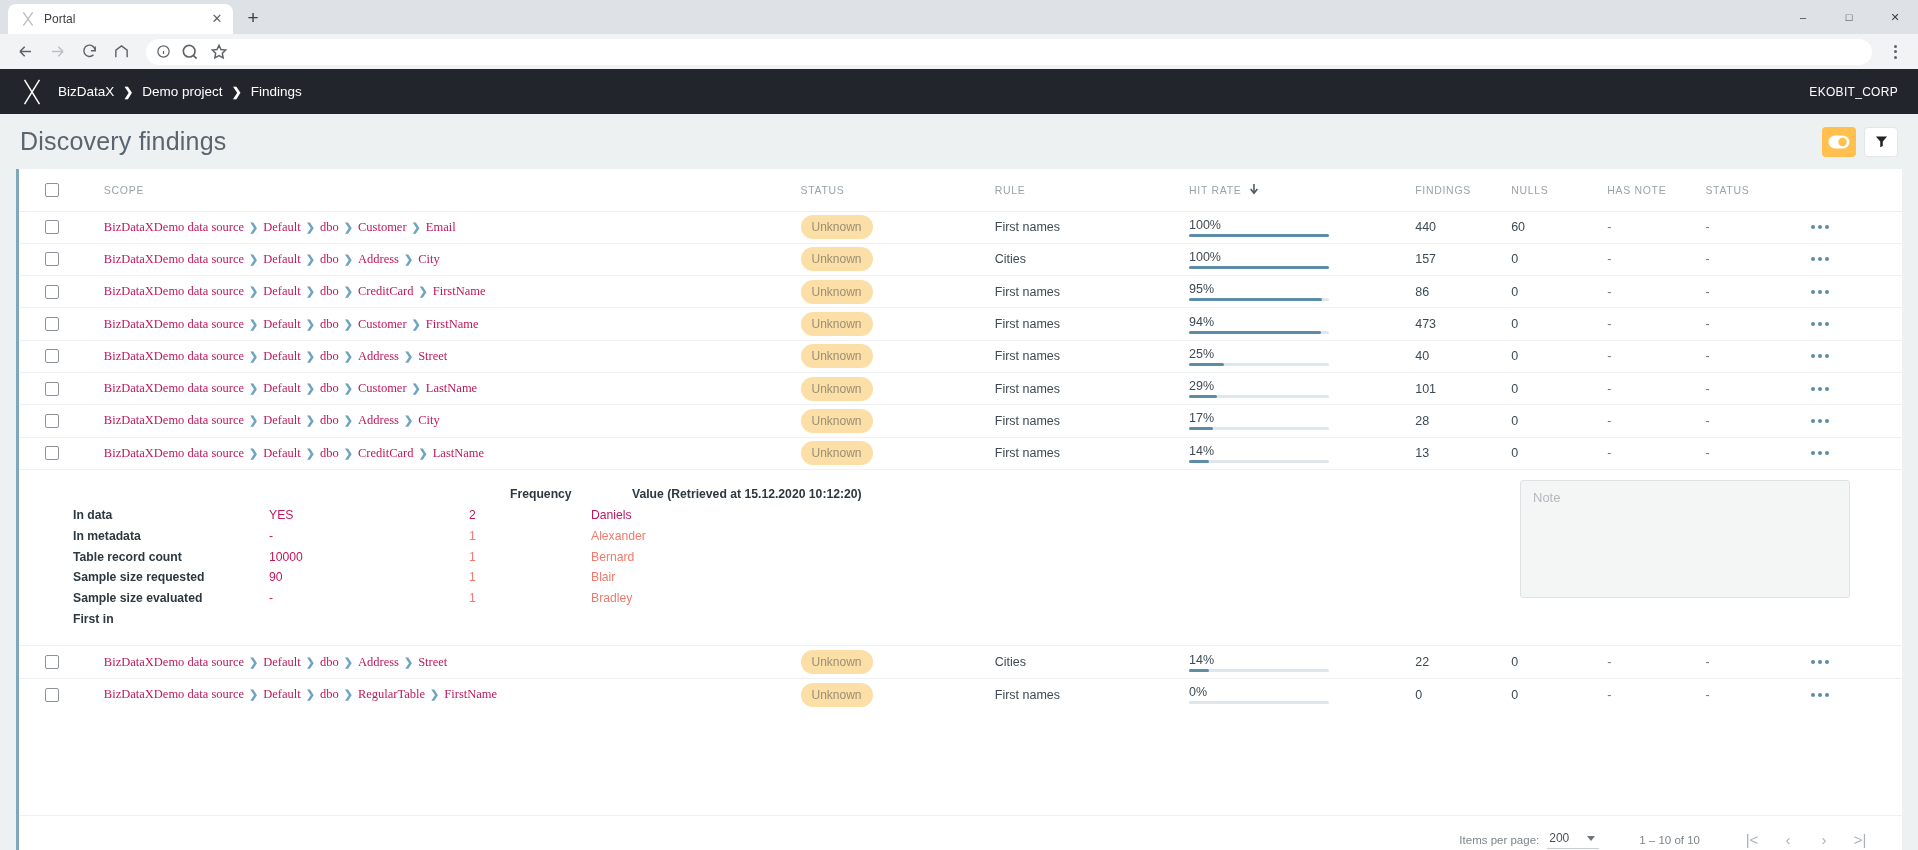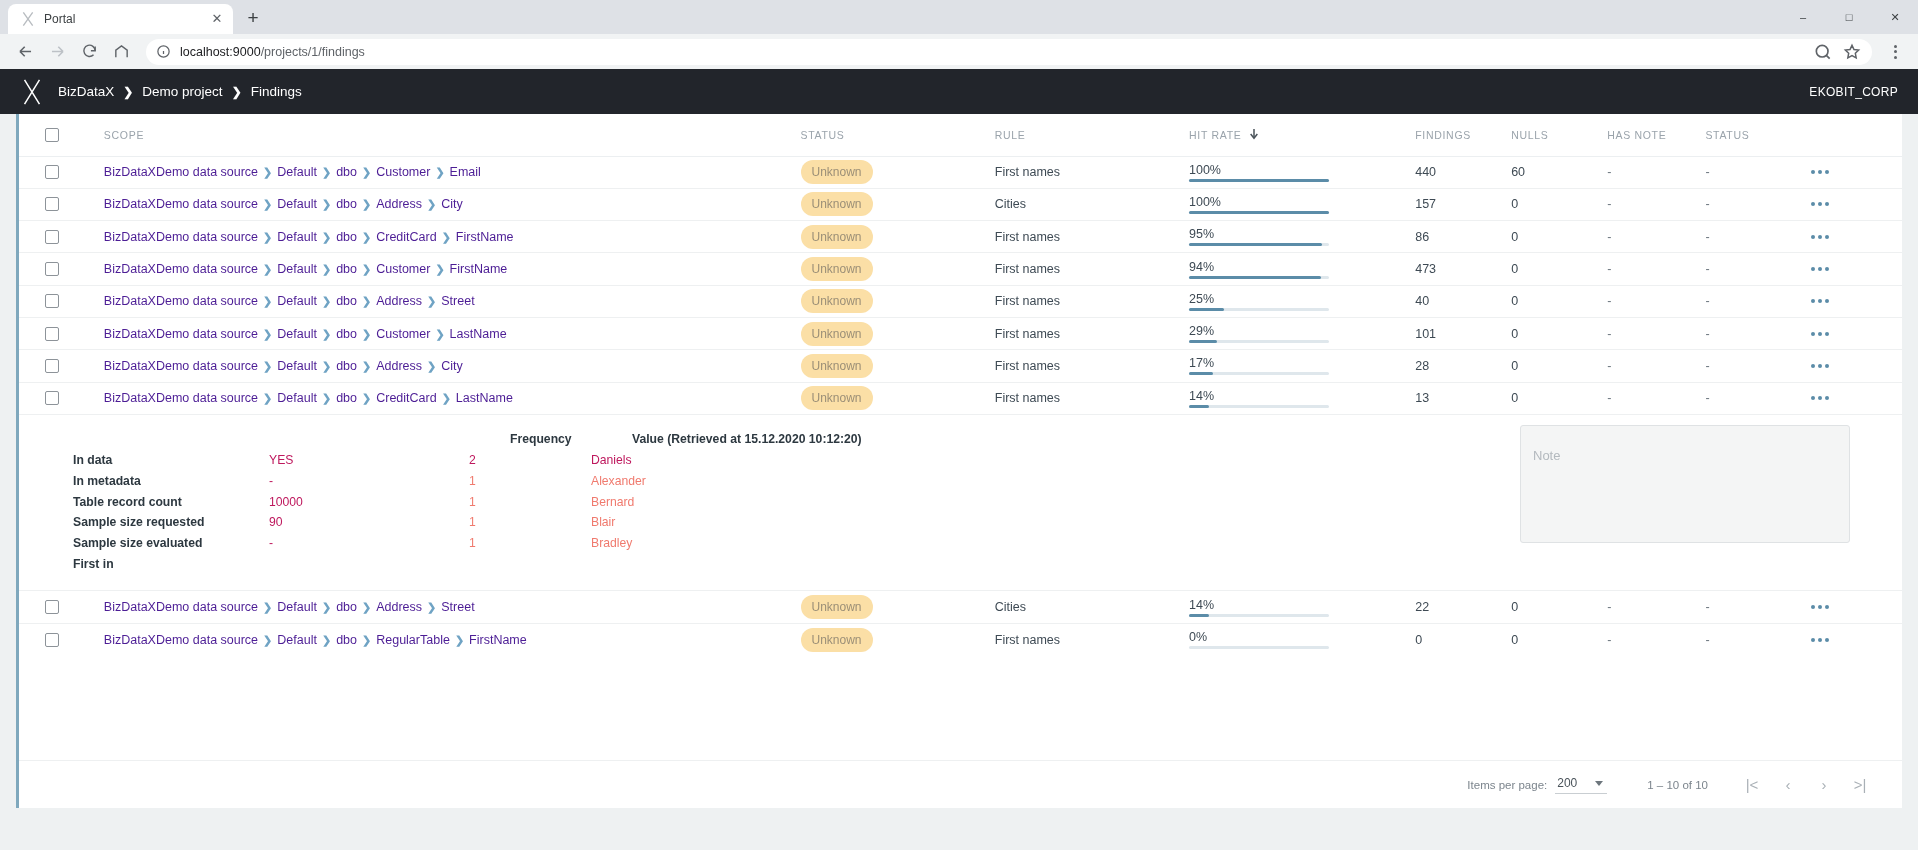--- a/index.html
+++ b/index.html
@@ -120,21 +120,21 @@
     height: 32.3px; border-bottom: 1px solid #eef0f1; font-size: 12.5px;
     color: #3e4a54; vertical-align: middle; padding: 0;
   }
   tbody tr:last-child td { border-bottom: none; }
 
   .cb {
     width: 14px; height: 14px; border: 1.5px solid #8d9399; border-radius: 2px;
     background: #fff; cursor: pointer; margin-left: 26px;
   }
   .scope { padding-left: 14px; white-space: nowrap; }
-  .scope .seg { color: #4c1d95; }
+  .scope .seg { color: #be185d; font-family: Liberation Serif, serif; }
   .scope .arw { color: #6fa3c4; font-weight: 700; margin: 0 5px; font-size: 11px; }
 
   .badge {
     display: inline-block; background: #fbdfa6; color: #9b8f77;
     border-radius: 14px; font-size: 12px; padding: 5px 0; width: 72px;
     text-align: center; cursor: pointer;
   }
   .rule-cell { color: #3e4a54; }
 
   .hitwrap { width: 140px; }
@@ -157,40 +157,40 @@
   .dt-col-freq   { width: 122px; }
   .dt-col-vals   { width: 640px; }
   .dt-line { height: 20.8px; font-size: 12.2px; display: flex; align-items: center; }
   .dt-lab { font-weight: 700; color: #2d3840; }
   .dt-val { color: #be185d; }
   .dt-head { font-weight: 700; color: #2d3840; margin-left: 41px; }
   .dt-red { color: #f07a6e; }
   .note-box {
     position: absolute; right: 52px; top: 10px; width: 330px; height: 118px;
     background: #f4f5f5; border: 1px solid #dfe2e4; border-radius: 3px;
-    padding: 22px 12px; font-size: 13px; color: #b3b9be; cursor: text;
+    padding: 9px 12px; font-size: 13px; color: #b3b9be; cursor: text;
   }
 
   
   .tfoot {
     position: absolute; bottom: 0; left: 0; right: 0; height: 48px;
     display: flex; align-items: center; justify-content: flex-end;
     padding-right: 24px; gap: 0; border-top: 1px solid #eef0f1;
   }
   .ipp-label { font-size: 11.5px; color: #7c858d; margin-right: 8px; }
   .ipp-select {
     font-size: 12px; color: #4a535a; border-bottom: 1px solid #c9ced2;
     padding: 0 26px 3px 2px; position: relative; cursor: pointer; min-width: 52px;
   }
   .ipp-select .caret {
     position: absolute; right: 4px; top: 5px;
     border-left: 4.5px solid transparent; border-right: 4.5px solid transparent;
     border-top: 5px solid #6d767d;
   }
-  .range { font-size: 11.5px; color: #7c858d; margin: 0 26px 0 40px; }
+  .range { font-size: 11.5px; color: #7c858d; margin: 0 34px 0 40px; }
   .pg-btn {
     width: 36px; height: 36px; display: flex; align-items: center;
     justify-content: center; color: #a9b0b6; cursor: pointer; font-size: 15px;
   }
 </style>
 </head>
 <body>
 
 <div class="browser-tabstrip">
   <div class="tab">
@@ -228,21 +228,20 @@
   <div class="nav-btn">
     <svg width="17" height="17" viewBox="0 0 24 24" fill="none" stroke="currentColor" stroke-width="2">
       <path d="M4 20V10l8-6 8 6v10"></path>
       </svg>
   </div>
   <div class="omnibox">
     <svg class="omni-info" viewBox="0 0 24 24" fill="none" stroke="currentColor" stroke-width="2">
       <circle cx="12" cy="12" r="9"></circle>
         <path d="M12 11v5M12 8h.01"></path>
       </svg>
-    <span class="omni-url"><b>localhost:9000</b><span>/projects/1/findings</span></span>
     <svg class="omni-act" viewBox="0 0 24 24" fill="none" stroke="currentColor" stroke-width="2">
       <circle cx="11" cy="11" r="7"></circle>
         <path d="M20 20l-4-4"></path>
       </svg>
     <svg class="omni-act" viewBox="0 0 24 24" fill="none" stroke="currentColor" stroke-width="1.8">
       <path d="M12 4l2.4 5 5.6.7-4 3.9 1 5.4-5-2.7-5 2.7 1-5.4-4-3.9 5.6-.7z"></path>
       </svg>
   </div>
   <div class="menu-dots">
       <i></i>
@@ -260,20 +259,36 @@
     <span class="bc-sep">❯</span>
     <span class="bc-link">Demo project</span>
     <span class="bc-sep">❯</span>
     <span class="bc-current">Findings</span>
   </div>
   <span class="org-name">EKOBIT_CORP</span>
 </div>
 
 <div class="page">
 
+  <div class="page-head">
+    <span class="page-title">Discovery findings</span>
+    <div class="head-actions">
+      <div class="icon-btn amber">
+        <svg width="22" height="14" viewBox="0 0 22 14">
+          <rect x="0.5" y="0.5" width="21" height="13" rx="6.5" fill="#ffffff"></rect>
+          <circle cx="14.5" cy="7" r="4.2" fill="#ffc04d"></circle>
+        </svg>
+      </div>
+      <div class="icon-btn plain">
+        <svg width="15" height="15" viewBox="0 0 24 24">
+          <path d="M3 4h18l-7 8v7l-4 2v-9z" fill="#1f2326"></path>
+          </svg>
+      </div>
+    </div>
+  </div>
 
   <div class="card">
     <table>
       <colgroup>
         <col class="col-check">
           <col class="col-scope">
           <col class="col-status">
           <col class="col-rule">
         <col class="col-hit">
           <col class="col-find">

